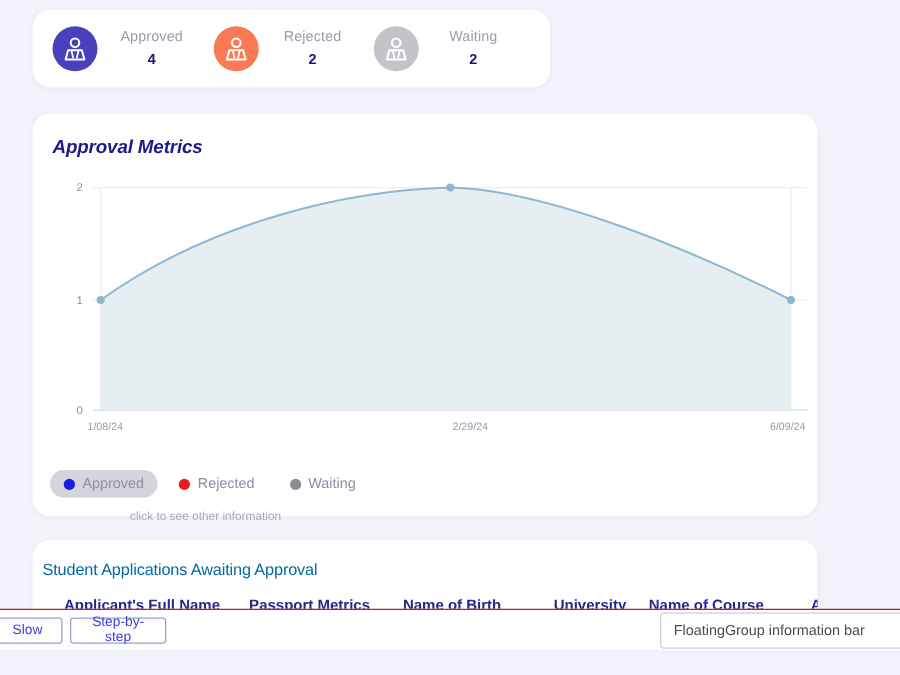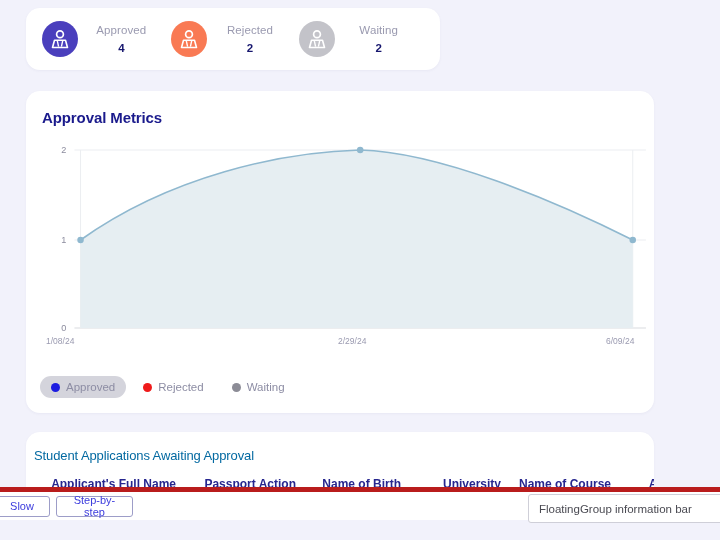--- a/index.html
+++ b/index.html
@@ -82,36 +82,38 @@
     height: 322px;
     padding: 18px 0 0 0;
     position: relative;
   }
   .panel-title {
     font-size: 15px;
     font-weight: bold;
     color: #1a1a8c;
     letter-spacing: -.1px;
     padding-left: 16px;
+    font-style: italic;
   }
   .chart-wrap {
     position: relative;
     margin-top: 14px;
     height: 196px;
     padding-left: 22px;
     padding-right: 6px;
   }
   .chart-svg { display: block; width: 100%; height: 196px; }
 
   .x-labels {
     position: relative;
     height: 14px;
     margin-top: 0px;
     padding-left: 22px;
     padding-right: 6px;
+    margin-left: 24px;
   }
   .x-label {
     position: absolute;
     font-size: 8.5px;
     color: #9a9ab0;
     white-space: nowrap;
     top: 0;
   }
 
   .legend {
@@ -198,21 +200,21 @@
     border: none;
     cursor: pointer;
   }
 
   
   .bottom-bar {
     position: absolute;
     left: 0; bottom: 0;
     width: 720px; height: 33px;
     background: #ffffff;
-    border-top: 5px solid #b91c1c;
+    border-top: 1px solid #b91c1c;
     display: flex;
     align-items: center;
   }
   .ctrl-btn {
     height: 21px;
     border: 1px solid #9d9dc8;
     background: #ffffff;
     border-radius: 3px;
     color: #3b3bdd;
     font-size: 11px;
@@ -321,56 +323,57 @@
 
           <text x="18" y="13" text-anchor="end" font-family="Liberation Sans, sans-serif" font-size="9" fill="#8c8c9e">2</text>
           <text x="18" y="103" text-anchor="end" font-family="Liberation Sans, sans-serif" font-size="9" fill="#8c8c9e">1</text>
           <text x="18" y="191" text-anchor="end" font-family="Liberation Sans, sans-serif" font-size="9" fill="#8c8c9e">0</text>
         </svg>
       </div>
 
       <div class="x-labels">
         <span class="x-label" style="left:20px">1/08/24</span>
         <span class="x-label" style="left:312px">2/29/24</span>
-        <span class="x-label" style="left:580px">6/09/24</span>
+        <span class="x-label" style="left:566px">6/09/24</span>
       </div>
 
       <div class="legend">
         <div class="legend-item active">
           <span class="legend-dot" style="background:#1c1ce0"></span>
           <span>Approved</span>
         </div>
         <div class="legend-item">
           <span class="legend-dot" style="background:#ef1a1a"></span>
           <span>Rejected</span>
         </div>
         <div class="legend-item">
           <span class="legend-dot" style="background:#8c8c96"></span>
           <span>Waiting</span>
         </div>
       </div>
 
+      <div class="legend-hint">click to see other information</div>
     </div>
 
     <div class="panel table-panel">
       <div class="table-title">Student Applications Awaiting Approval</div>
 
       <table class="apps">
         <colgroup>
           <col style="width:150px">
             <col style="width:120px">
             <col style="width:105px">
           <col style="width:100px">
             <col style="width:110px">
             <col style="width:75px">
         </colgroup>
         <thead>
           <tr>
             <th>Applicant's Full Name</th>
-            <th>Passport Action</th>
+            <th>Passport Metrics</th>
             <th>Name of Birth</th>
             <th>University</th>
             <th>Name of Course</th>
             <th>Action</th>
           </tr>
         </thead>
         <tbody>
           <tr>
             <td class="name">Mathew Thompson</td>
             <td class="name">12121212</td>

